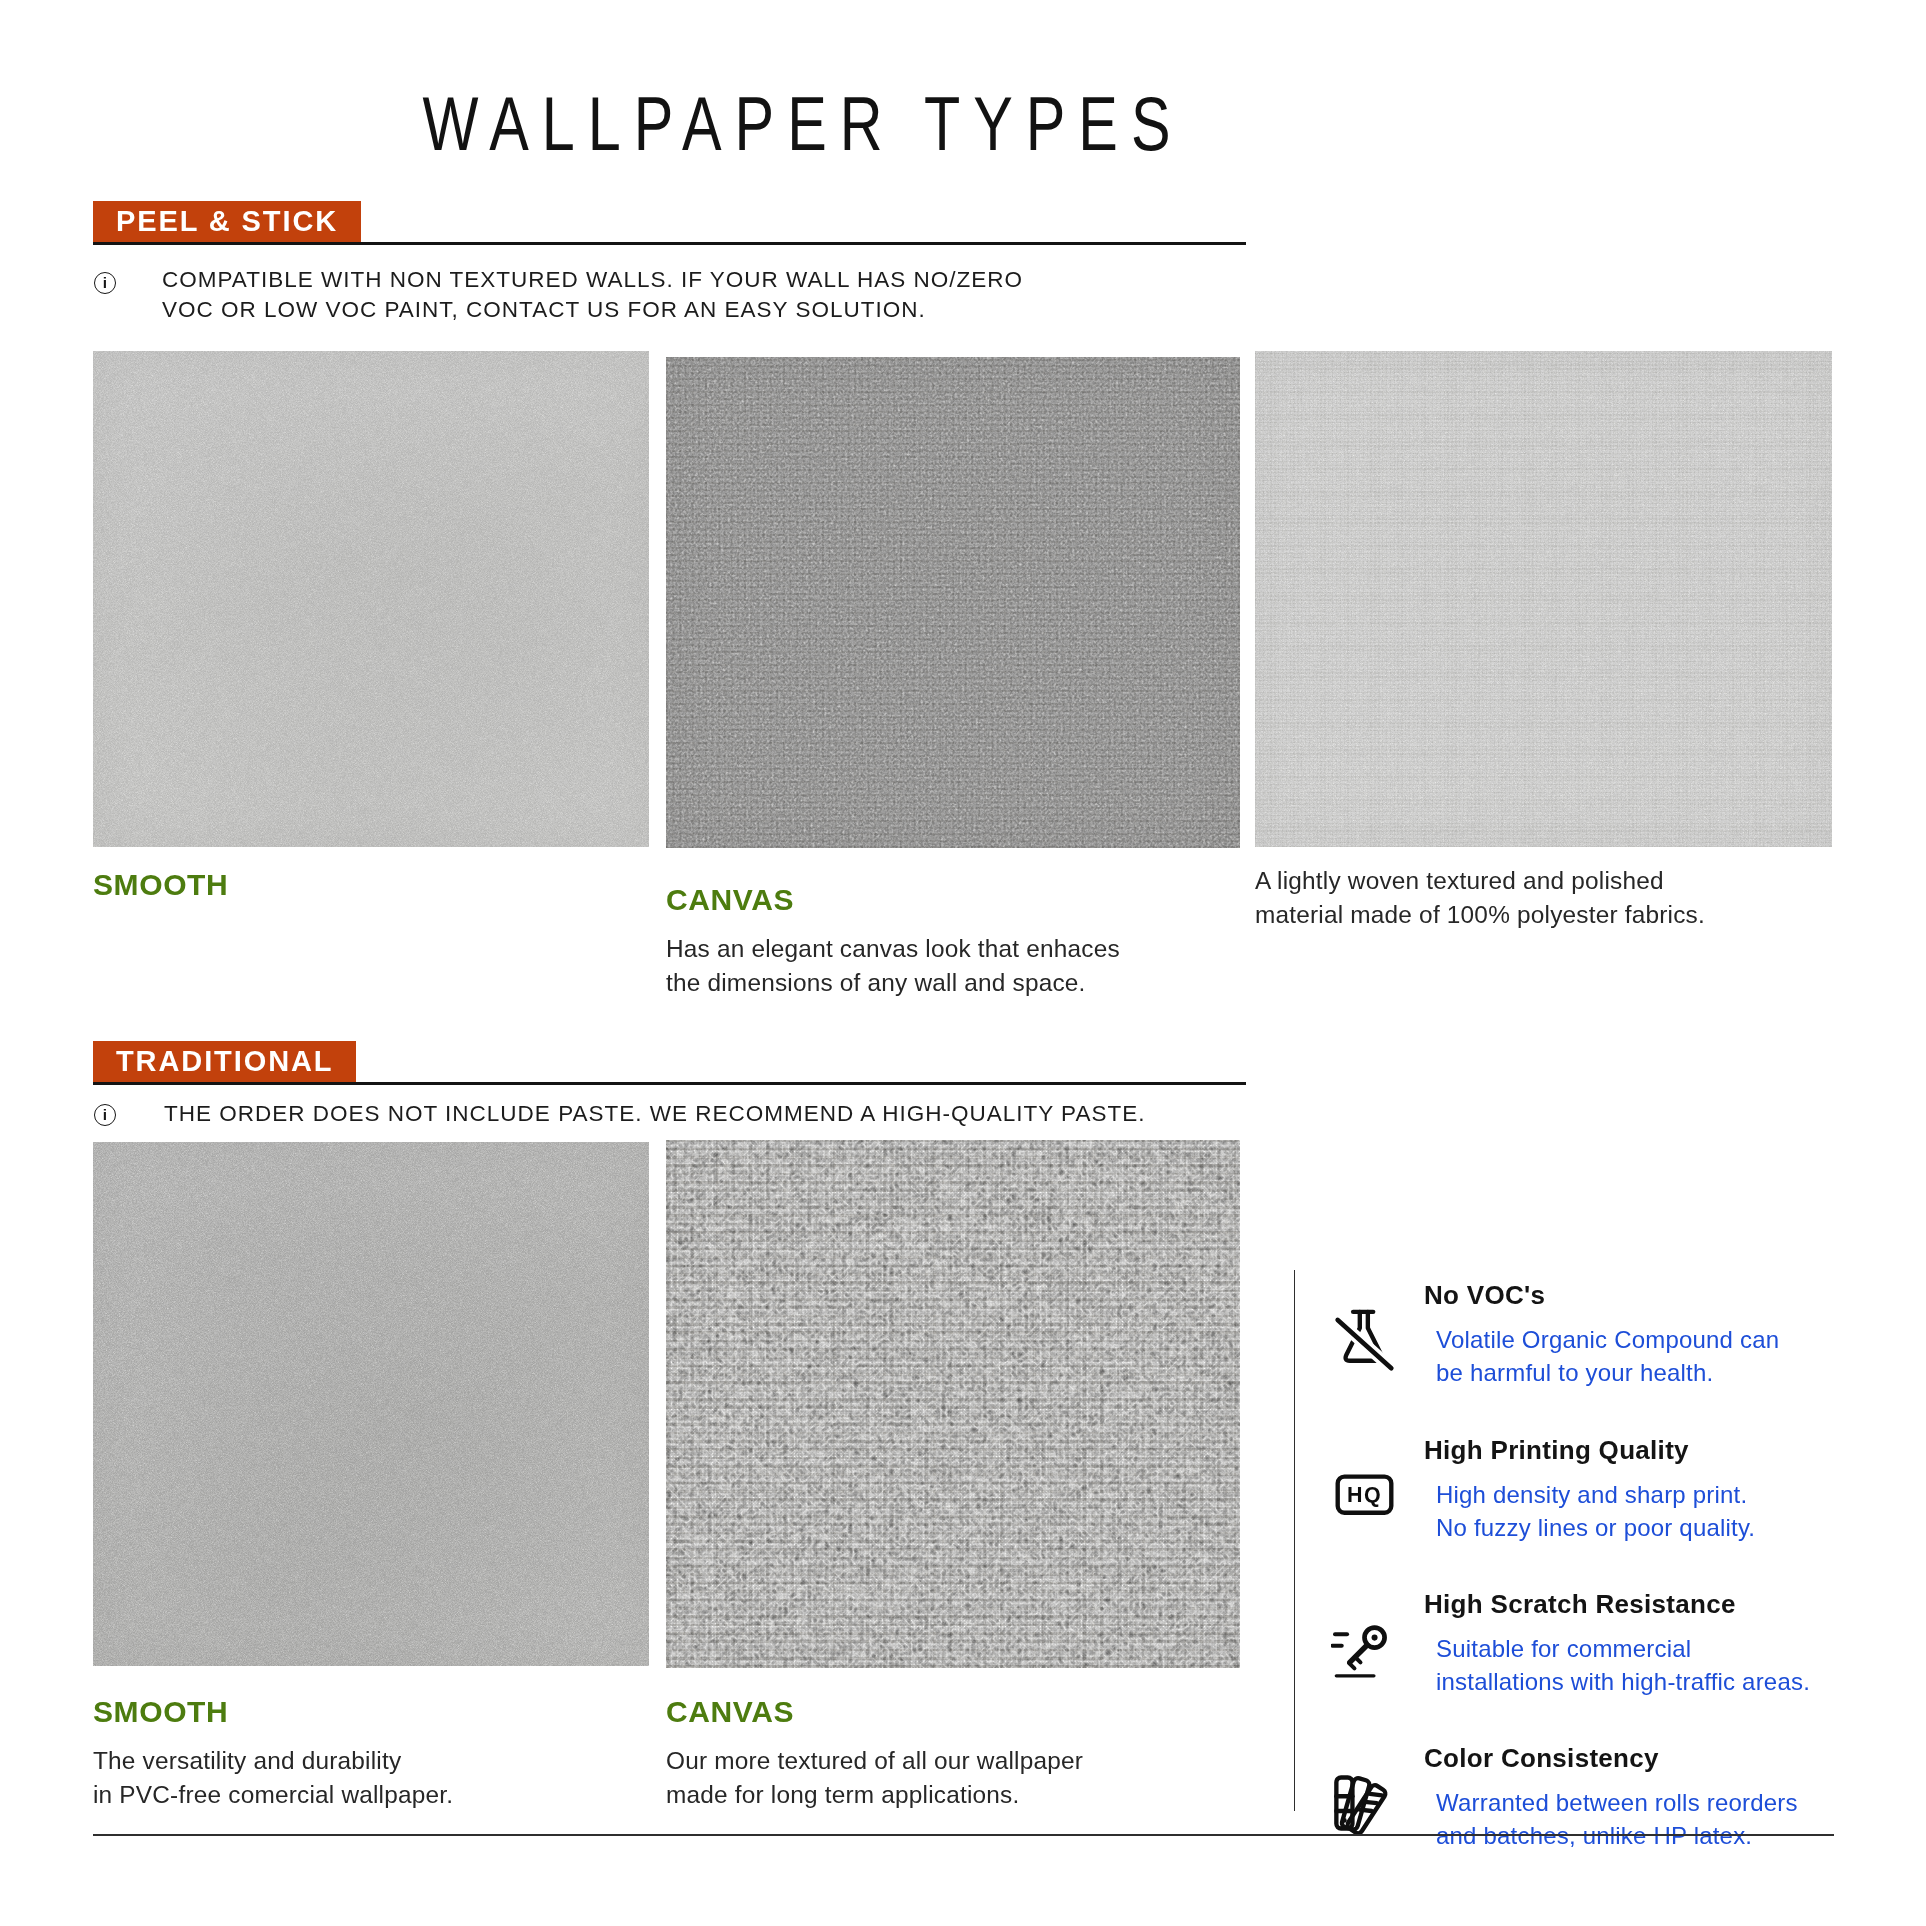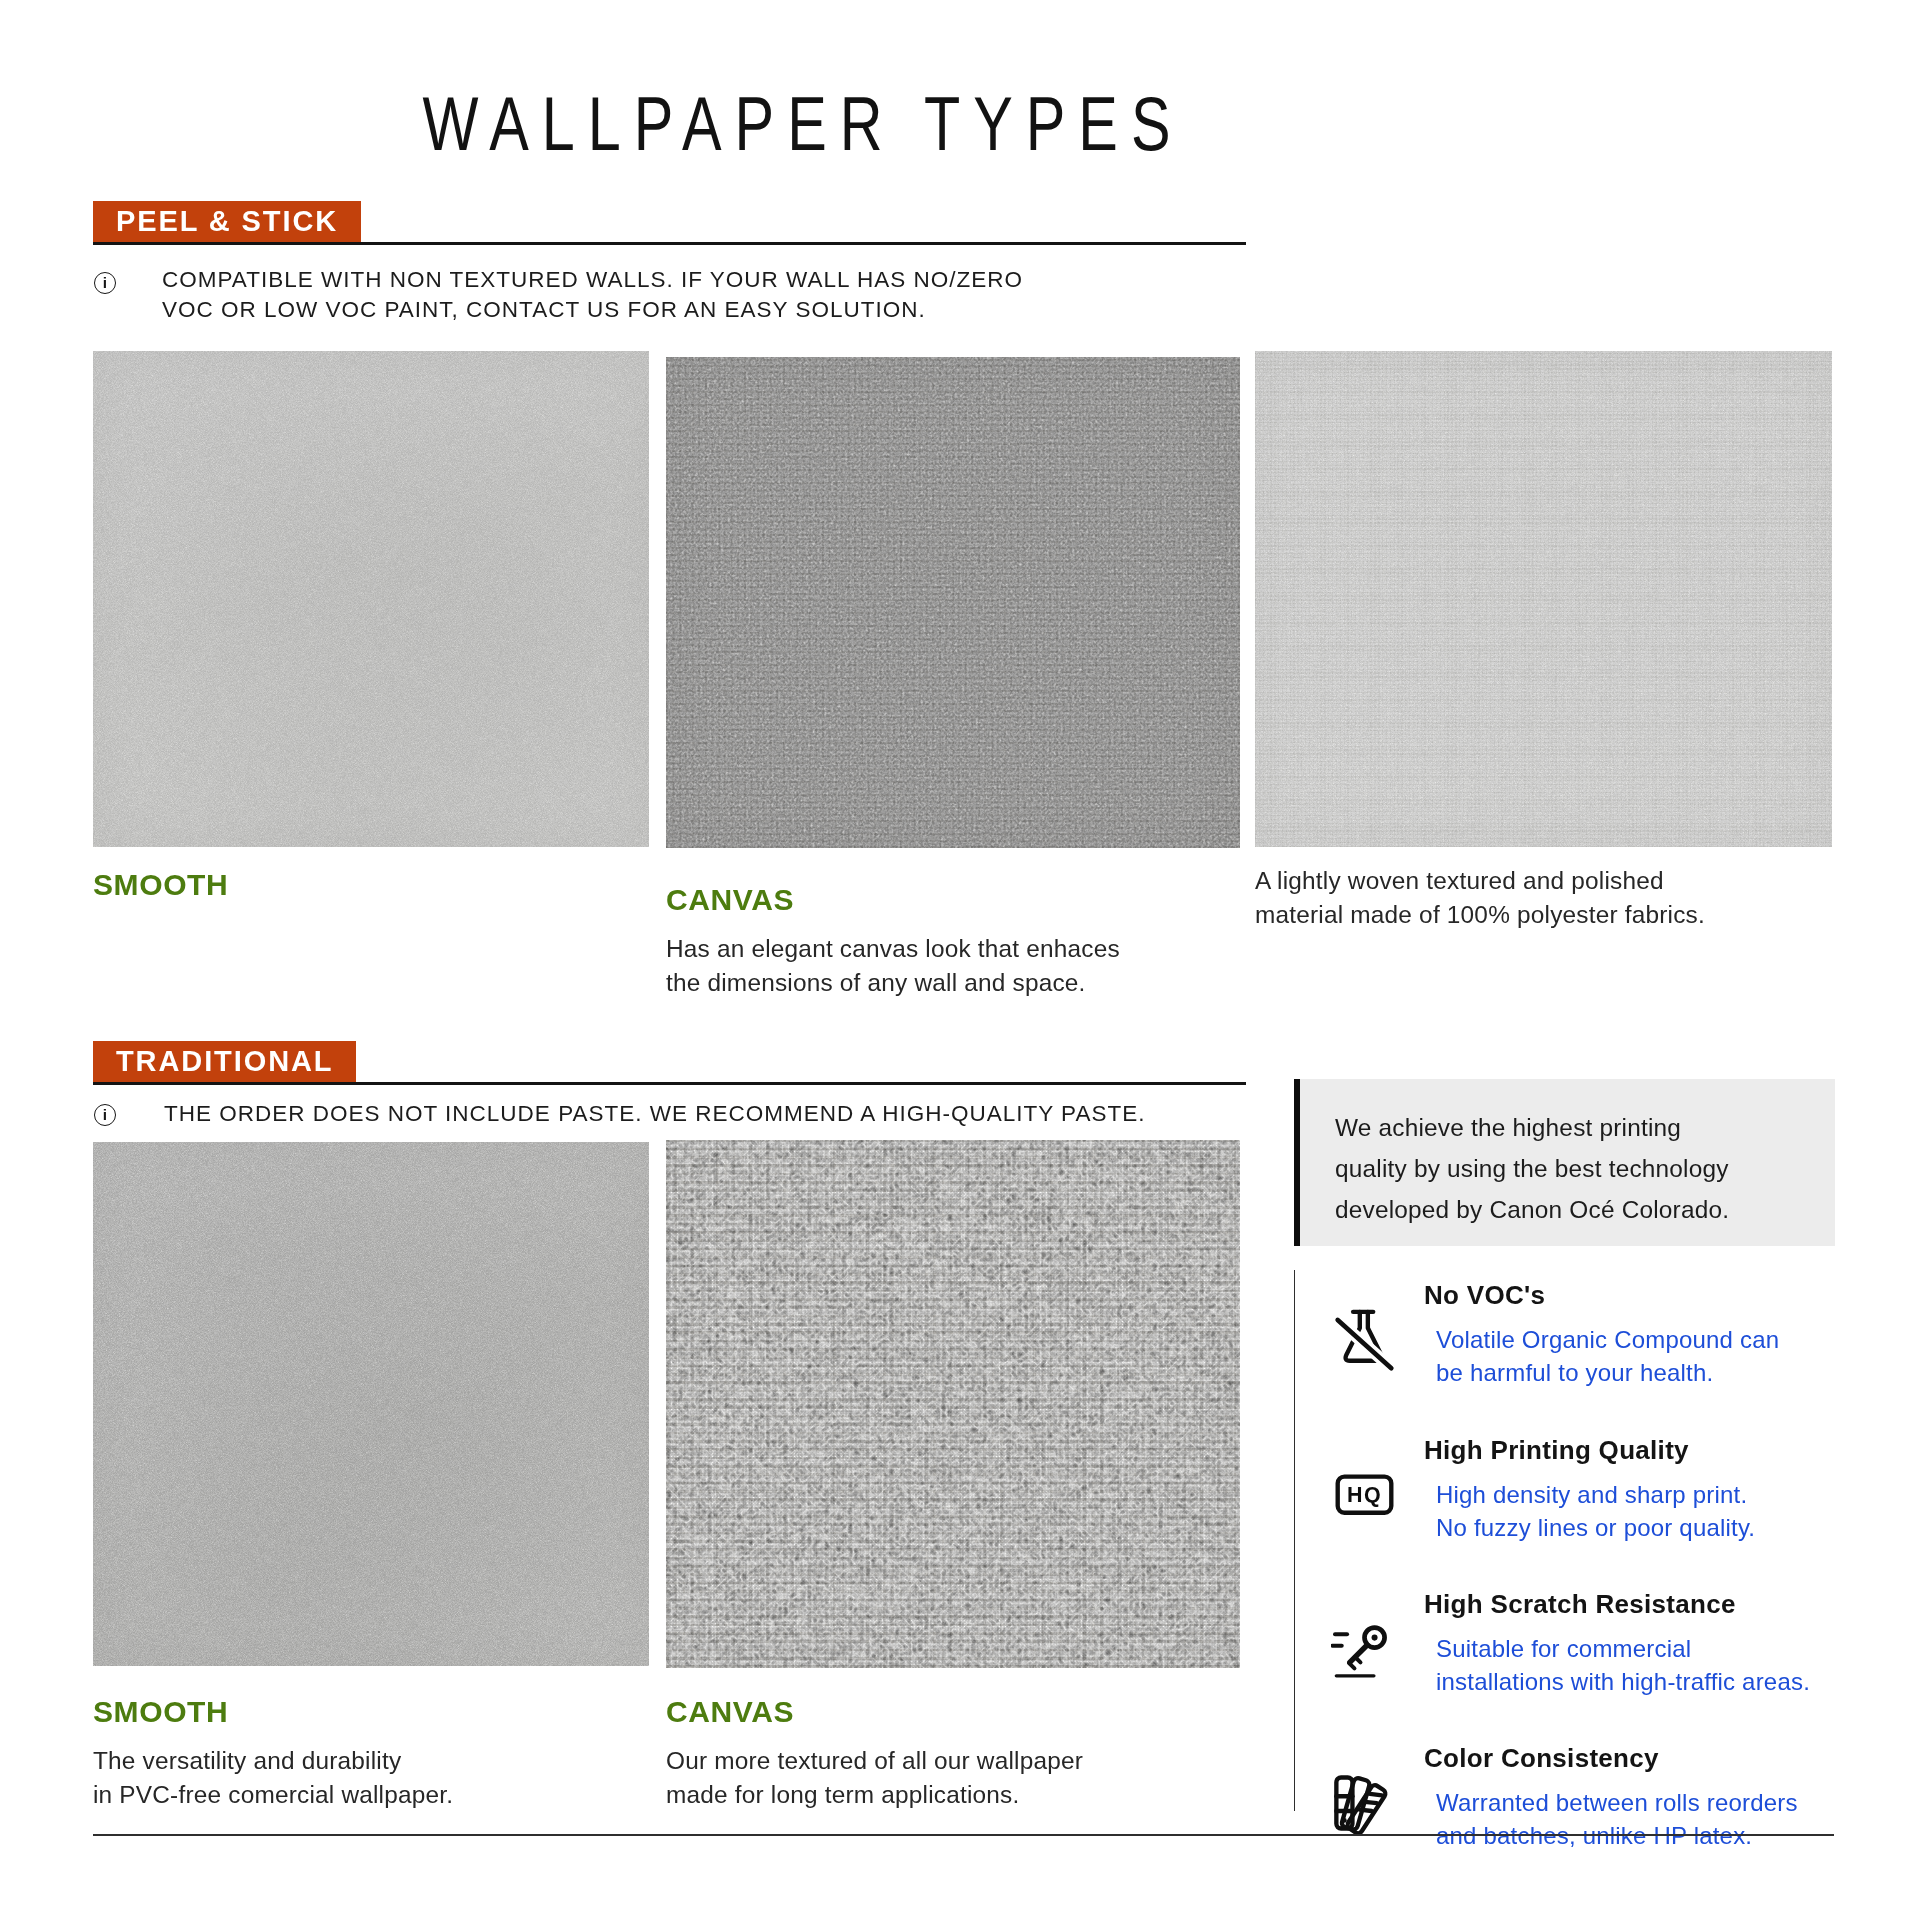--- a/index.html
+++ b/index.html
@@ -154,23 +154,20 @@
 material made of 100% polyester fabrics.</p>
   </div>
 
   <div class="band band2">
     <span class="tag">TRADITIONAL</span>
   </div>
 
   <span class="note-icon" style="left:94px;top:1104px;">i</span>
   <div class="note" style="left:128px;top:1099px;">THE ORDER DOES NOT INCLUDE PASTE. WE RECOMMEND A HIGH-QUALITY PASTE.</div>
 
-  <div class="qbox">We achieve the highest printing
-quality by using the best technology
-developed by Canon Océ Colorado.</div>
 
   <div class="sw tex-smooth2" style="left:93px;top:1142px;width:556px;height:524px;">
     <svg class="noise" style="opacity:0.28" viewBox="0 0 866 816" width="556" height="524">
         <rect width="100%" height="100%" filter="url(#nFine)"></rect>
       </svg>
   </div>
   <div class="sw tex-canvas2" style="left:666px;top:1140px;width:574px;height:528px;">
     <svg class="noise" style="opacity:0.55" viewBox="0 0 894 822" width="574" height="528">
         <rect width="100%" height="100%" filter="url(#nCoarse)"></rect>
       </svg>

